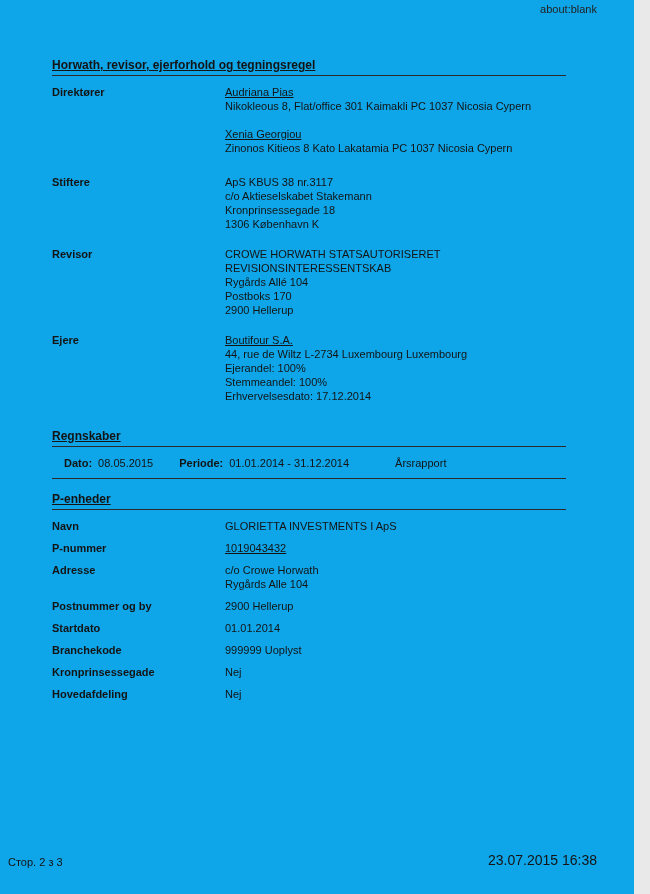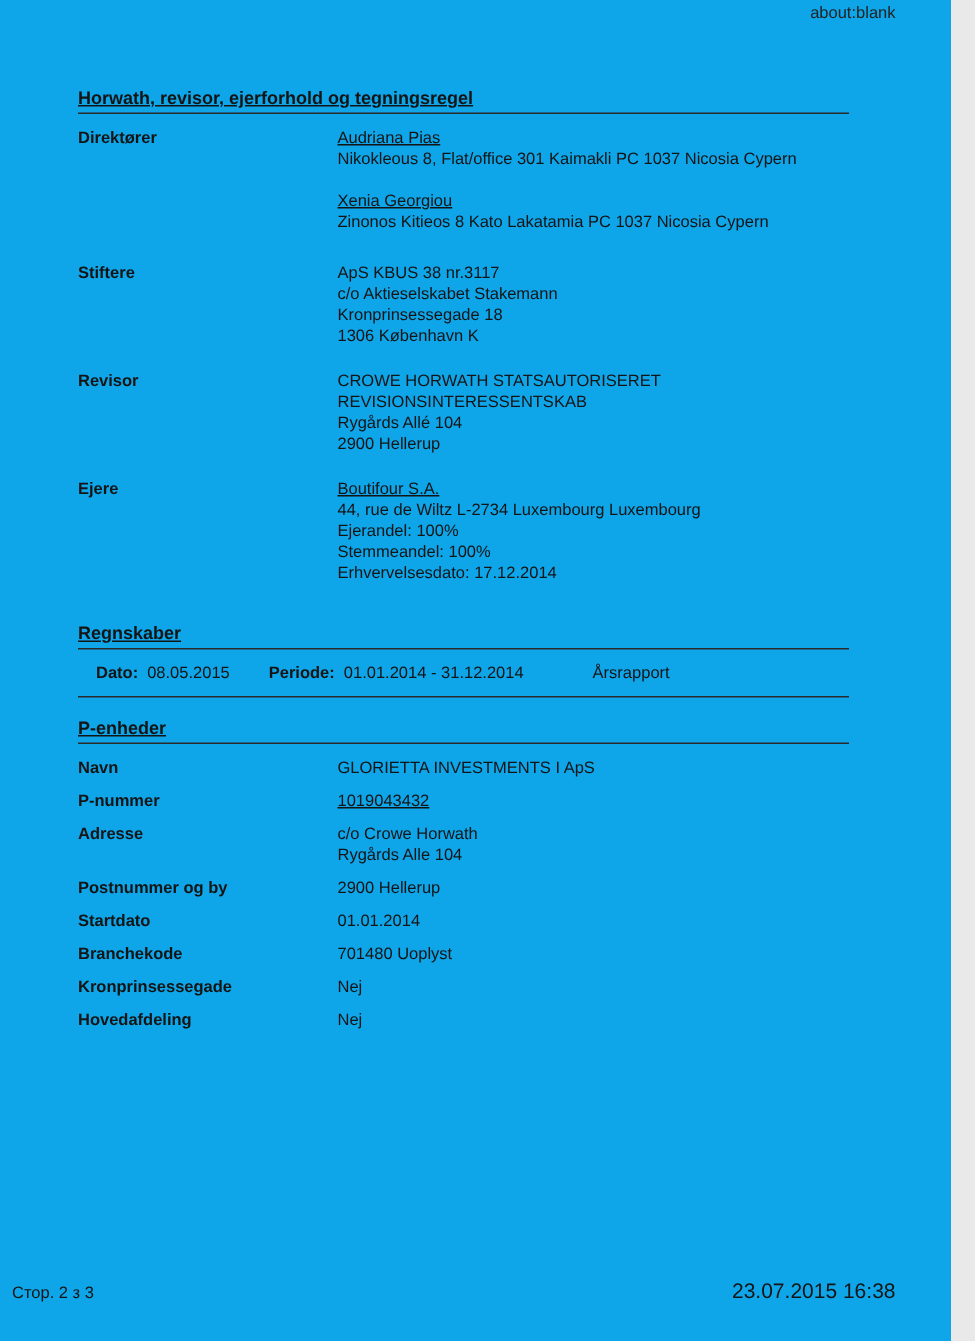--- a/index.html
+++ b/index.html
@@ -80,20 +80,21 @@
           <div>Kronprinsessegade 18</div>
           <div>1306 København K</div>
         </div>
       </div>
 
       <div class="row mb16">
         <div class="label">Revisor</div>
         <div class="value">
           <div>CROWE HORWATH STATSAUTORISERET REVISIONSINTERESSENTSKAB</div>
           <div>Rygårds Allé 104</div>
+          <div>Postboks 170</div>
           <div>2900 Hellerup</div>
         </div>
       </div>
 
       <div class="row mb26">
         <div class="label">Ejere</div>
         <div class="value">
           <div class="link">Boutifour S.A.</div>
           <div>44, rue de Wiltz L-2734 Luxembourg Luxembourg</div>
           <div>Ejerandel: 100%</div>
@@ -154,21 +155,21 @@
       <div class="row prow">
         <div class="label">Startdato</div>
         <div class="value">
             <div>01.01.2014</div>
           </div>
       </div>
 
       <div class="row prow">
         <div class="label">Branchekode</div>
         <div class="value">
-            <div>701480 Uoplyst</div>
+            <div>999999 Uoplyst</div>
           </div>
       </div>
 
       <div class="row prow">
         <div class="label">Kronprinsessegade</div>
         <div class="value">
             <div>Nej</div>
           </div>
       </div>
 

